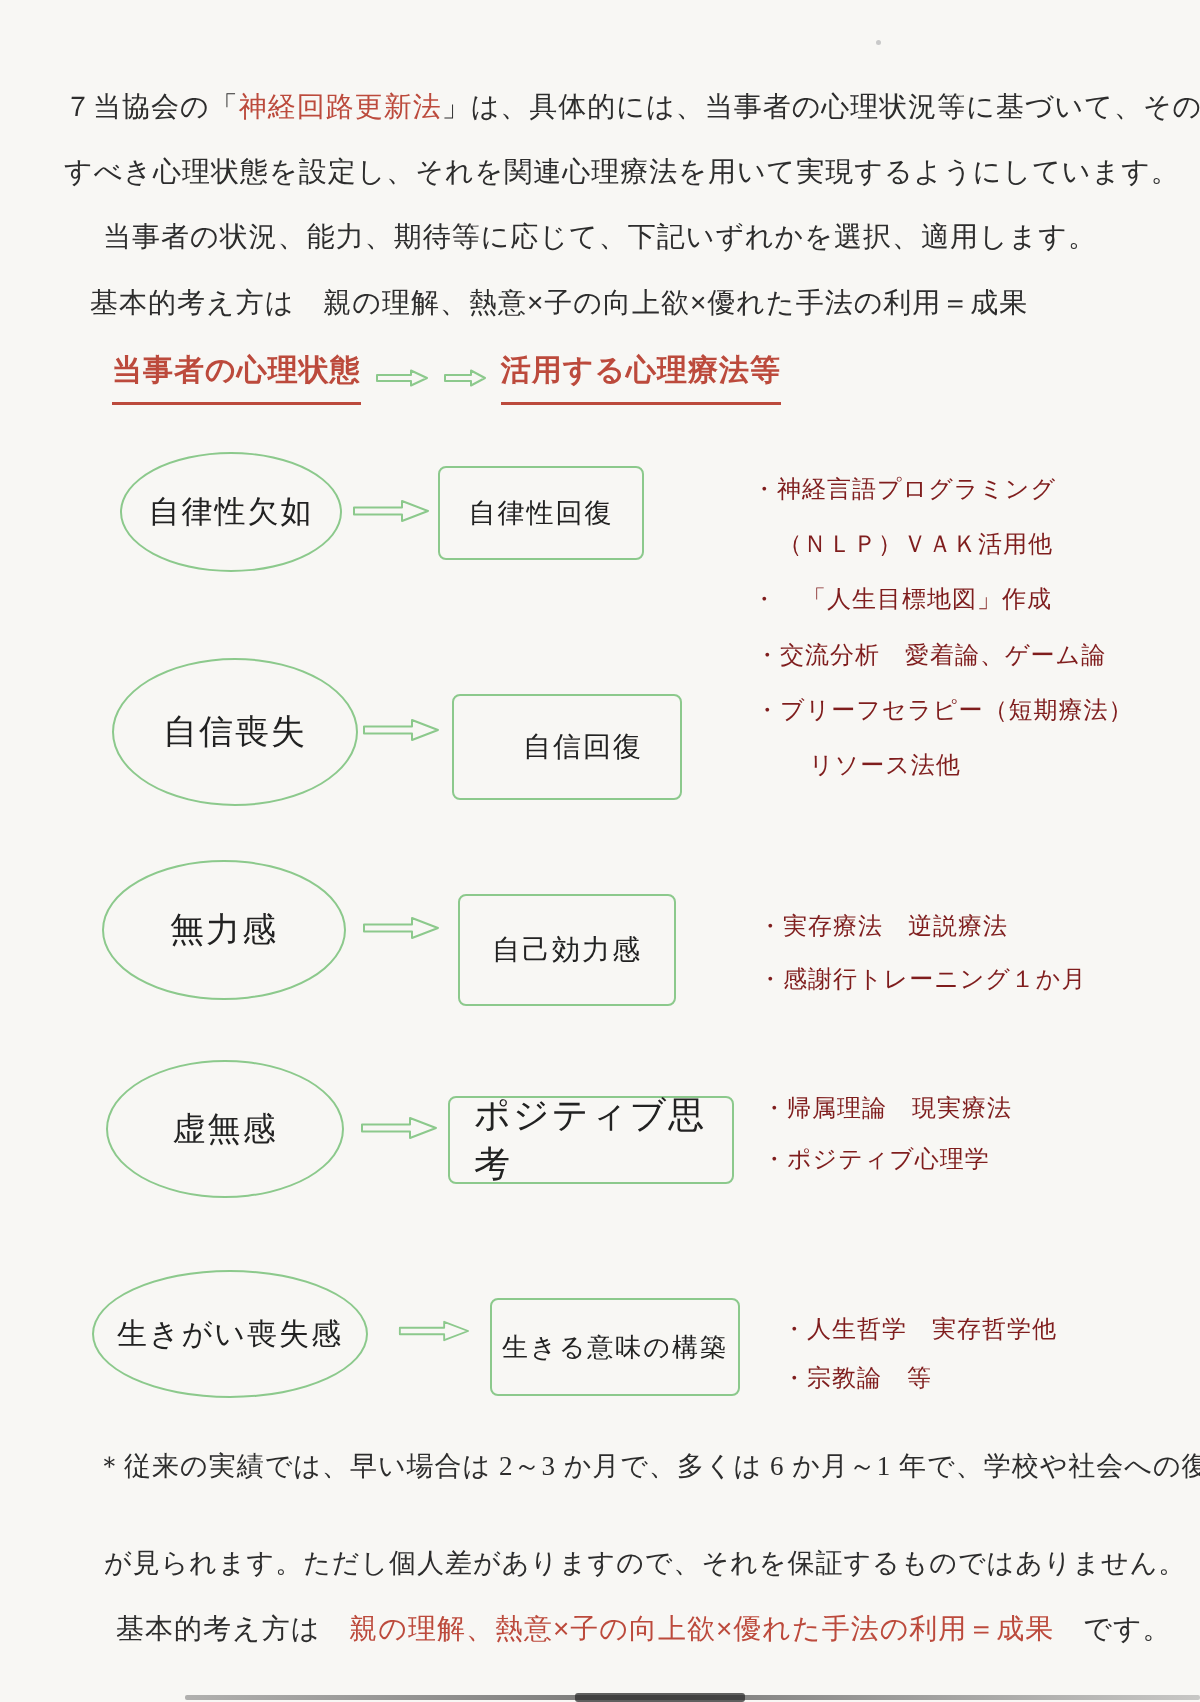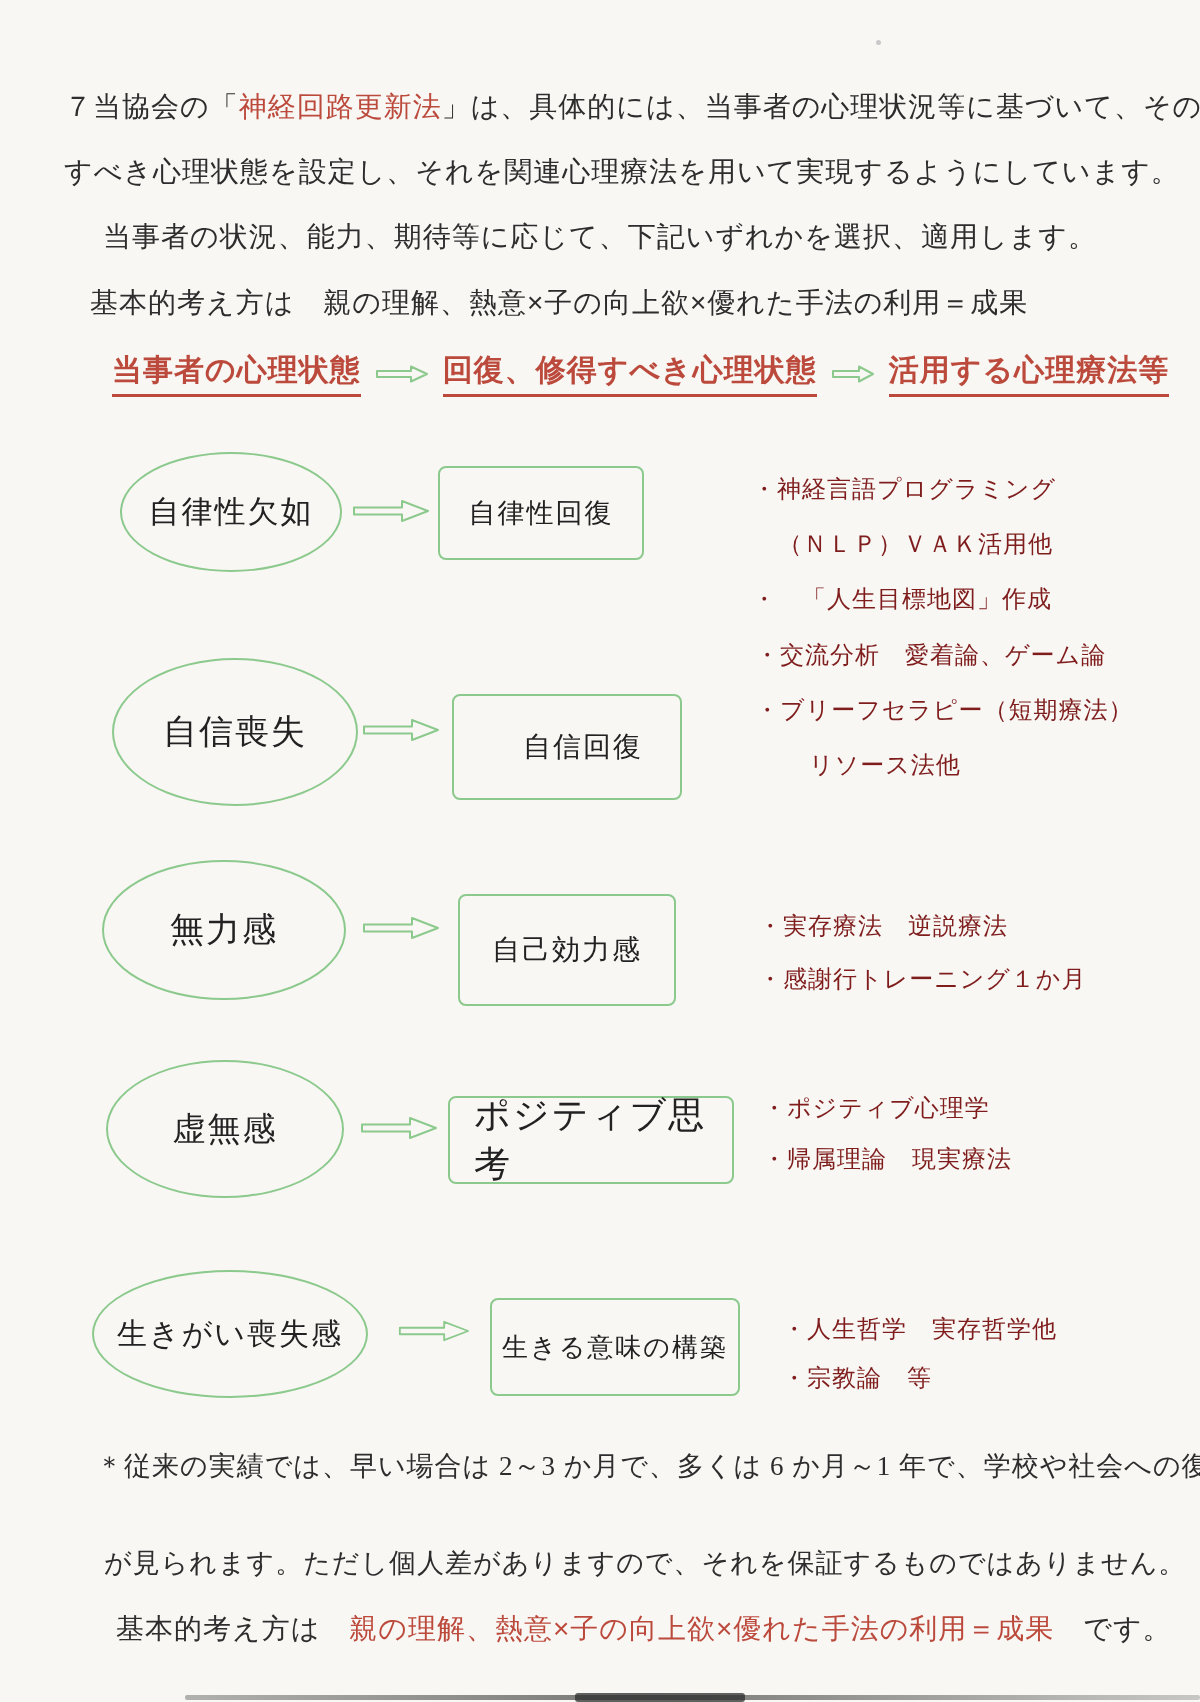--- a/index.html
+++ b/index.html
@@ -23,21 +23,21 @@
   .red{color:#bc4a3c;}
   
   .flow-headers{
     position:absolute;top:350px;left:112px;
     display:flex;align-items:center;gap:14px;
     white-space:nowrap;
   }
   .flow-header{
     font-size:30px;font-weight:bold;color:#bc4a3c;
     border-bottom:3px solid #bc4a3c;
-    padding-bottom:3px;letter-spacing:1px;
+    padding-bottom:11px;letter-spacing:1px;
   }
   
   .ellipse{
     position:absolute;
     border:2px solid #8cc98c;border-radius:50%;
     display:flex;align-items:center;justify-content:center;
     font-family:"Liberation Serif",serif;
     color:#222;letter-spacing:2px;
     background:transparent;
   }
@@ -89,21 +89,20 @@
   <div class="intro-line" style="top:88px;left:64px;"><span>７当協会の「</span><span class="red">神経回路更新法</span><span>」は、具体的には、当事者の心理状況等に基づいて、その回復、修得</span></div>
   <div class="intro-line" style="top:153px;left:64px;">すべき心理状態を設定し、それを関連心理療法を用いて実現するようにしています。</div>
   <div class="intro-line" style="top:218px;left:62px;margin-left:41px;">当事者の状況、能力、期待等に応じて、下記いずれかを選択、適用します。</div>
   <div class="intro-line" style="top:284px;left:90px;">基本的考え方は　親の理解、熱意×子の向上欲×優れた手法の利用＝成果</div>
 
   <div class="flow-headers">
     <span class="flow-header">当事者の心理状態</span>
     <svg class="" width="54" height="20" viewBox="0 0 54 20">
       <path d="M2 7 H36 V2.5 L52 10 L36 17.5 V13 H2 Z" fill="none" stroke="#8cc98c" stroke-width="2" stroke-linejoin="round"></path>
     </svg>
-    <span class="flow-header">回復、修得すべき心理状態</span>
     <svg width="44" height="20" viewBox="0 0 44 20">
       <path d="M2 7 H28 V2.5 L42 10 L28 17.5 V13 H2 Z" fill="none" stroke="#8cc98c" stroke-width="2" stroke-linejoin="round"></path>
     </svg>
     <span class="flow-header">活用する心理療法等</span>
   </div>
 
   <div class="ellipse" style="left:120px;top:452px;width:218px;height:116px;font-size:31px;">自律性欠如</div>
   <svg class="arrow" style="left:352px;top:498px;" width="78" height="26" viewBox="0 0 78 26">
     <path d="M2 9.5 H50 V3 L76 13 L50 23 V16.5 H2 Z" fill="none" stroke="#8cc98c" stroke-width="2" stroke-linejoin="round"></path>
   </svg>
@@ -134,22 +133,22 @@
     <div style="height:53px;line-height:53px;">・実存療法　逆説療法</div>
     <div style="height:53px;line-height:53px;">・感謝行トレーニング１か月</div>
   </div>
 
   <div class="ellipse" style="left:106px;top:1060px;width:234px;height:134px;font-size:33px;">虚無感</div>
   <svg class="arrow" style="left:360px;top:1115px;" width="78" height="26" viewBox="0 0 78 26">
     <path d="M2 9.5 H50 V3 L76 13 L50 23 V16.5 H2 Z" fill="none" stroke="#8cc98c" stroke-width="2" stroke-linejoin="round"></path>
   </svg>
   <div class="gbox" style="left:448px;top:1096px;width:258px;height:84px;font-size:36px;padding-left:24px;">ポジティブ思考</div>
   <div class="notes" style="left:762px;top:1083px;">
+    <div style="height:51px;line-height:51px;">・帰属理論　現実療法</div>
     <div style="height:51px;line-height:51px;">・ポジティブ心理学</div>
-    <div style="height:51px;line-height:51px;">・帰属理論　現実療法</div>
   </div>
 
   <div class="ellipse" style="left:92px;top:1270px;width:272px;height:124px;font-size:30px;">生きがい喪失感</div>
   <svg class="arrow" style="left:398px;top:1318px;" width="72" height="26" viewBox="0 0 78 26">
     <path d="M2 9.5 H50 V3 L76 13 L50 23 V16.5 H2 Z" fill="none" stroke="#8cc98c" stroke-width="2" stroke-linejoin="round"></path>
   </svg>
   <div class="gbox" style="left:490px;top:1298px;width:246px;height:94px;font-size:26px;">生きる意味の構築</div>
   <div class="notes" style="left:782px;top:1305px;">
     <div style="height:49px;line-height:49px;">・人生哲学　実存哲学他</div>
     <div style="height:49px;line-height:49px;">・宗教論　等</div>

